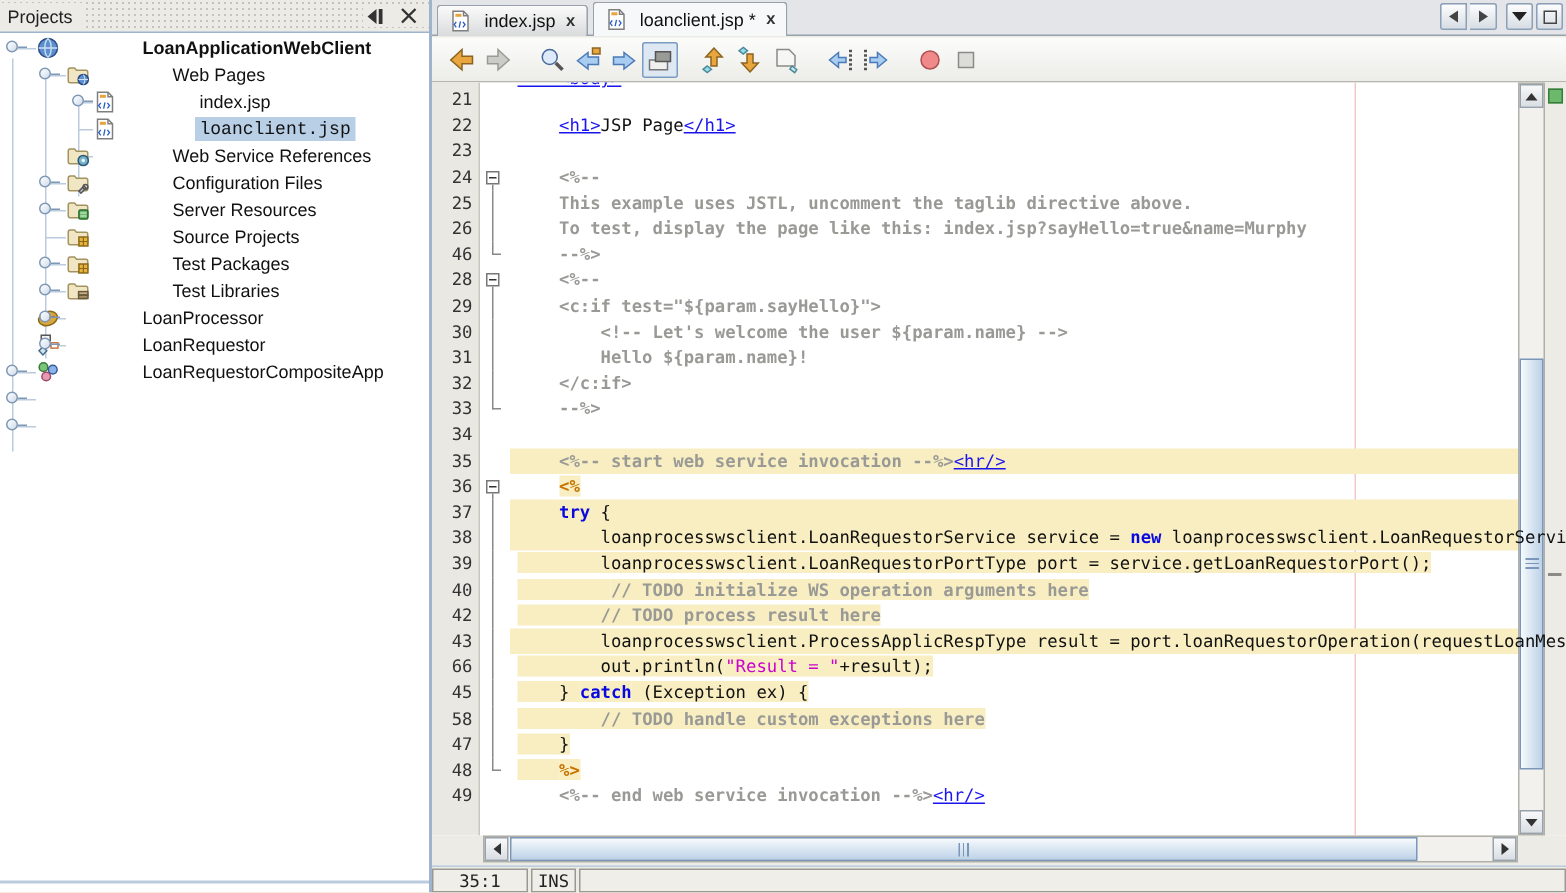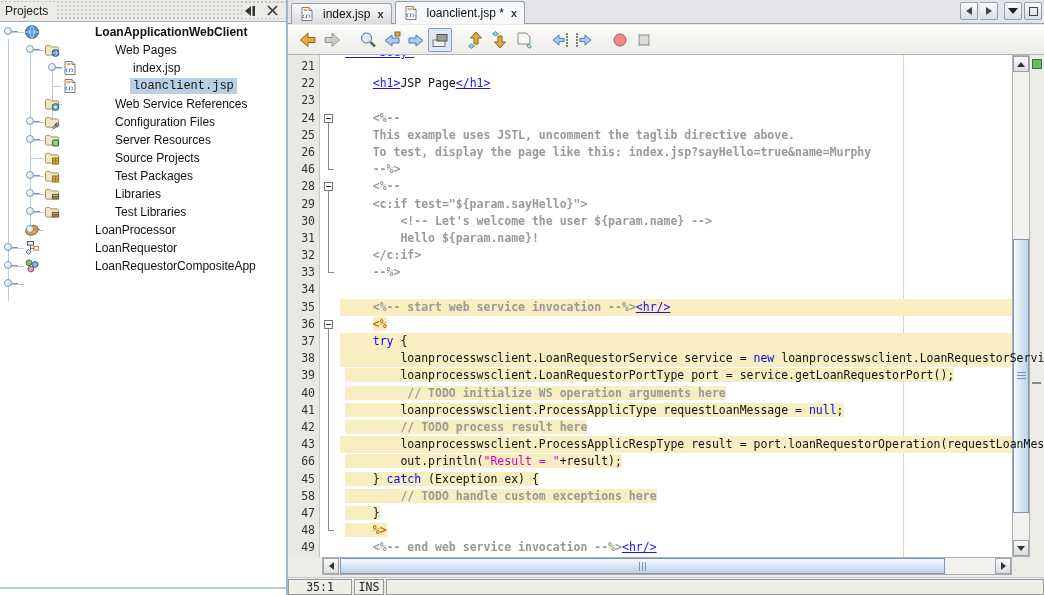--- a/index.html
+++ b/index.html
@@ -70,21 +70,21 @@
   .fline { position:absolute; left:7px; top:0; width:1px; height:100%; background:#888; }
   .fline.half { height:9px; }
   .fcorner { position:absolute; left:7px; top:8px; width:6px; height:1px; background:#888; }
   .ltext { position:absolute; left:57px; top:0; }
   .hl-extend { position:absolute; left:52px; top:0; right:0; height:100%; background:#f8eec1; z-index:-1;}
   .hl .seg, .hl-extend-text { background:#f8eec1; }
   .seg.tok-hl { background:#f8eec1; }
   .clipped-line { position:absolute; left:57px; top:-14px; }
   .seg-plain { color:#111; }
   .seg-tag { color:#1a14ee;text-decoration:underline; }
-  .seg-kw { color:#0a0ae0; font-weight:normal; }
+  .seg-kw { color:#0a0ae0; font-weight:bold; }
   .seg-comment { color:#999996; font-weight:bold; }
   .seg-jsp { color:#c67300; font-weight:bold; }
   .seg-string { color:#cc00cc; }
 
   
   .vscroll { position:absolute; left:724px; top:55px; width:18px; height:502px; background:#f2f1ee; border:1px solid #b0afa8; }
   .sb-btn { position:absolute; left:0; width:16px; height:16px; background:linear-gradient(#f8f9fa,#d9dee3);
             border:1px solid #98a2ac; display:flex; align-items:center; justify-content:center; cursor:default;}
   .vthumb { position:absolute; left:0; top:183px; width:16px; height:274px;
             background:linear-gradient(to right,#f6fafd,#bdd2e7); border:1px solid #7a96b8; }
@@ -265,30 +265,20 @@
               <path d="M11.6 8v6M8.6 11h6" stroke="#8a6a1a" stroke-width="0.8"></path>
             </svg>
           </span>
           <span class="label">Test Packages</span>
         </div>
         <div class="tree-line" style="left: 30px; top: 189px; width: 14px; height: 1px;"></div>
         <span class="handle" style="left: 26px; top: 184px; position: absolute;">
           <span class="circ"></span>
           <span class="tick"></span>
         </span>
-        <div class="tree-row" style="padding-left: 44px;">
-          <span class="t-icon">
-            <svg width="16" height="16" viewBox="0 0 16 16">
-              <path d="M1.5 4.6c0-.7.5-1.2 1.2-1.2h3l1.3 1.5h6.3c.7 0 1.2.5 1.2 1.2v5.8c0 .7-.5 1.2-1.2 1.2H2.7c-.7 0-1.2-.5-1.2-1.2z" fill="#f1e6c3" stroke="#a39361"></path>
-              <rect x="8.4" y="8.4" width="6.2" height="2.2" fill="#c8b08a" stroke="#6a5a3a"></rect>
-              <rect x="8.4" y="10.8" width="6.2" height="2.2" fill="#a8906a" stroke="#6a5a3a"></rect>
-            </svg>
-          </span>
-          <span class="label">Libraries</span>
-        </div>
         <div class="tree-line" style="left: 30px; top: 207px; width: 14px; height: 1px;"></div>
         <span class="handle" style="left: 26px; top: 202px; position: absolute;">
           <span class="circ"></span>
           <span class="tick"></span>
         </span>
         <div class="tree-row" style="padding-left: 44px;">
           <span class="t-icon">
             <svg width="16" height="16" viewBox="0 0 16 16">
               <path d="M1.5 4.6c0-.7.5-1.2 1.2-1.2h3l1.3 1.5h6.3c.7 0 1.2.5 1.2 1.2v5.8c0 .7-.5 1.2-1.2 1.2H2.7c-.7 0-1.2-.5-1.2-1.2z" fill="#f1e6c3" stroke="#a39361"></path>
               <rect x="8.4" y="8.4" width="6.2" height="2.2" fill="#c8b08a" stroke="#6a5a3a"></rect>
@@ -483,21 +473,20 @@
           <div class="crow"><span class="lineno">31</span><span class="foldcell"><span class="fline"></span></span><span class="ltext"><span class="seg seg-comment">        Hello ${param.name}!</span></span></div>
           <div class="crow"><span class="lineno">32</span><span class="foldcell"><span class="fline"></span></span><span class="ltext"><span class="seg seg-comment">    &lt;/c:if&gt;</span></span></div>
           <div class="crow"><span class="lineno">33</span><span class="foldcell"><span class="fline half"></span><span class="fcorner"></span></span><span class="ltext"><span class="seg seg-comment">    --%&gt;</span></span></div>
           <div class="crow"><span class="lineno">34</span><span class="foldcell"></span><span class="ltext"></span></div>
           <div class="crow"><div class="hl-extend"></div><span class="lineno">35</span><span class="foldcell"></span><span class="ltext"><span class="seg seg-plain">    </span><span class="seg seg-comment">&lt;%-- start web service invocation --%&gt;</span><span class="seg seg-tag">&lt;hr/&gt;</span></span></div>
           <div class="crow"><span class="lineno">36</span><span class="foldcell"><span class="fbox"></span><span class="fline" style="top:13px;height:4.2px"></span></span><span class="ltext"><span class="seg seg-plain">    </span><span class="seg seg-jsp tok-hl">&lt;%</span></span></div>
           <div class="crow"><div class="hl-extend"></div><span class="lineno">37</span><span class="foldcell"><span class="fline"></span></span><span class="ltext"><span class="seg seg-plain">    </span><span class="seg seg-kw">try</span><span class="seg seg-plain"> {</span></span></div>
           <div class="crow"><div class="hl-extend"></div><span class="lineno">38</span><span class="foldcell"><span class="fline"></span></span><span class="ltext"><span class="seg seg-plain">        loanprocesswsclient.LoanRequestorService service = </span><span class="seg seg-kw">new</span><span class="seg seg-plain"> loanprocesswsclient.LoanRequestorService();</span></span></div>
           <div class="crow"><span class="lineno">39</span><span class="foldcell"><span class="fline"></span></span><span class="ltext hl"><span class="seg seg-plain">        loanprocesswsclient.LoanRequestorPortType port = service.getLoanRequestorPort();</span></span></div>
           <div class="crow"><span class="lineno">40</span><span class="foldcell"><span class="fline"></span></span><span class="ltext hl"><span class="seg seg-plain">         </span><span class="seg seg-comment">// TODO initialize WS operation arguments here</span></span></div>
-          <div class="crow"><span class="lineno">41</span><span class="foldcell"><span class="fline"></span></span><span class="ltext hl"><span class="seg seg-plain">        loanprocesswsclient.ProcessApplicType requestLoanMessage = </span><span class="seg seg-kw">null</span><span class="seg seg-plain">;</span></span></div>
           <div class="crow"><span class="lineno">42</span><span class="foldcell"><span class="fline"></span></span><span class="ltext hl"><span class="seg seg-plain">        </span><span class="seg seg-comment">// TODO process result here</span></span></div>
           <div class="crow"><div class="hl-extend"></div><span class="lineno">43</span><span class="foldcell"><span class="fline"></span></span><span class="ltext"><span class="seg seg-plain">        loanprocesswsclient.ProcessApplicRespType result = port.loanRequestorOperation(requestLoanMessage);</span></span></div>
           <div class="crow"><span class="lineno">66</span><span class="foldcell"><span class="fline"></span></span><span class="ltext hl"><span class="seg seg-plain">        out.println(</span><span class="seg seg-string">"Result = "</span><span class="seg seg-plain">+result);</span></span></div>
           <div class="crow"><span class="lineno">45</span><span class="foldcell"><span class="fline"></span></span><span class="ltext hl"><span class="seg seg-plain">    } </span><span class="seg seg-kw">catch</span><span class="seg seg-plain"> (Exception ex) {</span></span></div>
           <div class="crow"><span class="lineno">58</span><span class="foldcell"><span class="fline"></span></span><span class="ltext hl"><span class="seg seg-plain">        </span><span class="seg seg-comment">// TODO handle custom exceptions here</span></span></div>
           <div class="crow"><span class="lineno">47</span><span class="foldcell"><span class="fline"></span></span><span class="ltext hl"><span class="seg seg-plain">    }</span></span></div>
           <div class="crow"><span class="lineno">48</span><span class="foldcell"><span class="fline half"></span><span class="fcorner"></span></span><span class="ltext hl"><span class="seg seg-plain">    </span><span class="seg seg-jsp">%&gt;</span></span></div>
           <div class="crow"><span class="lineno">49</span><span class="foldcell"></span><span class="ltext"><span class="seg seg-plain">    </span><span class="seg seg-comment">&lt;%-- end web service invocation --%&gt;</span><span class="seg seg-tag">&lt;hr/&gt;</span></span></div>
         </div>
     </div>

